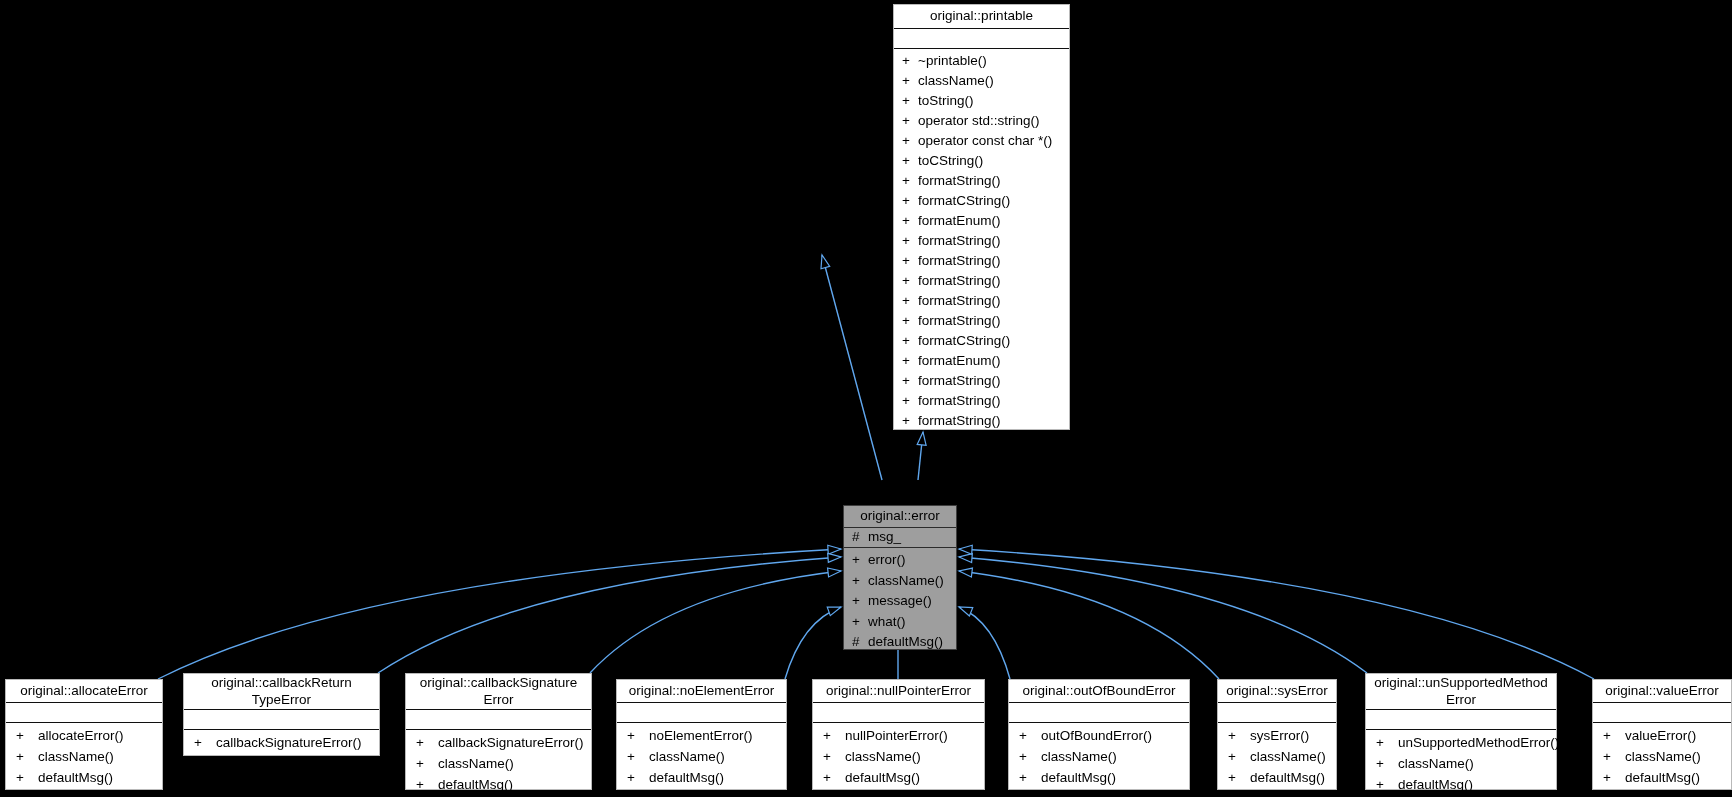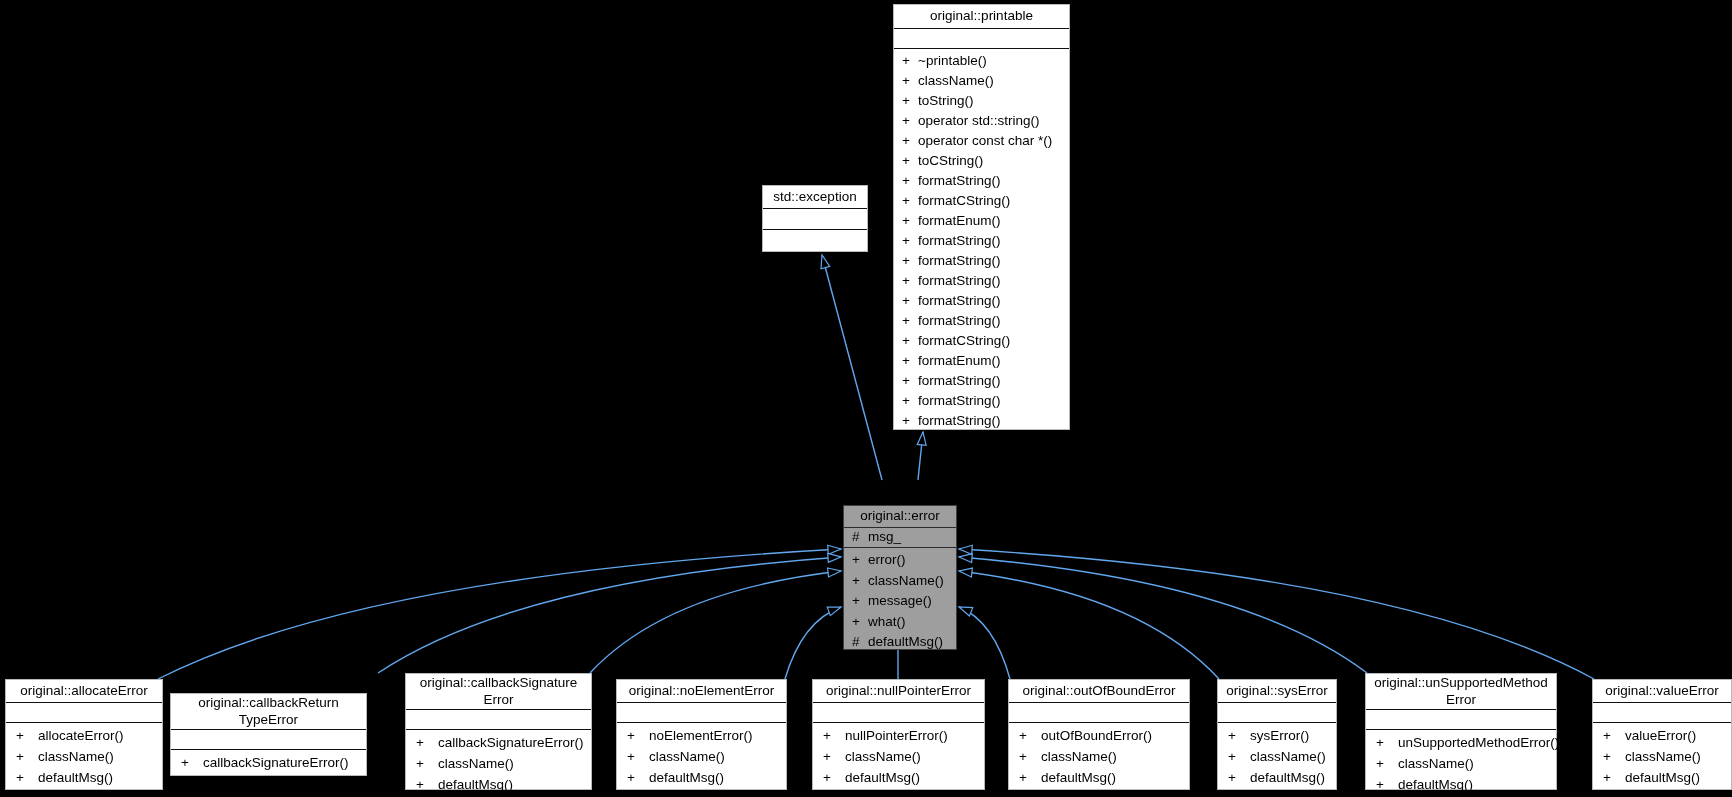--- a/index.html
+++ b/index.html
@@ -67,25 +67,20 @@
         <div class="member"><span class="prefix">+</span><span>formatString()</span></div>
         <div class="member"><span class="prefix">+</span><span>formatString()</span></div>
         <div class="member"><span class="prefix">+</span><span>formatString()</span></div>
         <div class="member"><span class="prefix">+</span><span>formatCString()</span></div>
         <div class="member"><span class="prefix">+</span><span>formatEnum()</span></div>
         <div class="member"><span class="prefix">+</span><span>formatString()</span></div>
         <div class="member"><span class="prefix">+</span><span>formatString()</span></div>
         <div class="member"><span class="prefix">+</span><span>formatString()</span></div>
       </div>
     </div>
-    <div class="class-box" style="left: 762px; top: 185px; width: 106px; height: 67px;">
-      <div class="title" style="height: 22px;">std::exception</div>
-      <div class="attrs" style="height: 21px;"></div>
-      <div class="methods"></div>
-    </div>
     <div class="class-box focus" style="left: 843px; top: 480px; width: 114px; height: 145px;">
       <div class="title" style="height: 21px;">original::error</div>
       <div class="attrs" style="height: 20px;">
         <div class="member"><span class="prefix">#</span><span>msg_</span></div>
       </div>
       <div class="methods">
         <div class="member"><span class="prefix">+</span><span>error()</span></div>
         <div class="member"><span class="prefix">+</span><span>className()</span></div>
         <div class="member"><span class="prefix">+</span><span>message()</span></div>
         <div class="member"><span class="prefix">+</span><span>what()</span></div>
@@ -94,21 +89,21 @@
     </div>
     <div class="class-box child" style="left: 5px; top: 679px; width: 158px; height: 111px;">
       <div class="title" style="height: 22px;">original::allocateError</div>
       <div class="attrs" style="height: 20px;"></div>
       <div class="methods">
         <div class="member"><span class="prefix">+</span><span>allocateError()</span></div>
         <div class="member"><span class="prefix">+</span><span>className()</span></div>
         <div class="member"><span class="prefix">+</span><span>defaultMsg()</span></div>
       </div>
     </div>
-    <div class="class-box child" style="left: 170px; top: 673px; width: 197px; height: 83px; margin-top: 20px;">
+    <div class="class-box child" style="left: 183px; top: 673px; width: 197px; height: 83px;">
       <div class="title" style="height: 35px;">original::callbackReturn
 TypeError</div>
       <div class="attrs" style="height: 20px;"></div>
       <div class="methods">
         <div class="member"><span class="prefix">+</span><span>callbackSignatureError()</span></div>
         <div class="member"><span class="prefix">+</span><span>className()</span></div>
         <div class="member"><span class="prefix">+</span><span>defaultMsg()</span></div>
       </div>
     </div>
     <div class="class-box child" style="left: 405px; top: 673px; width: 187px; height: 117px;">

